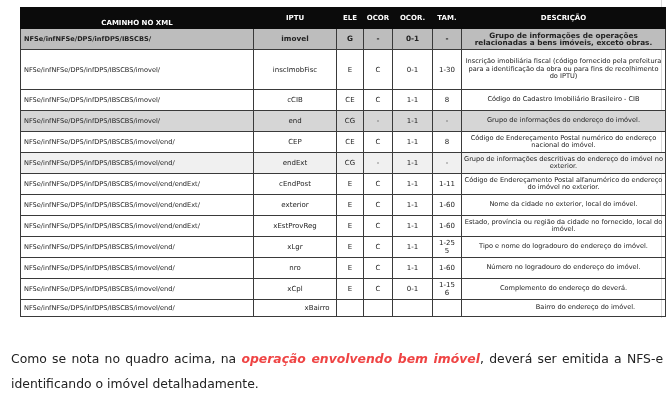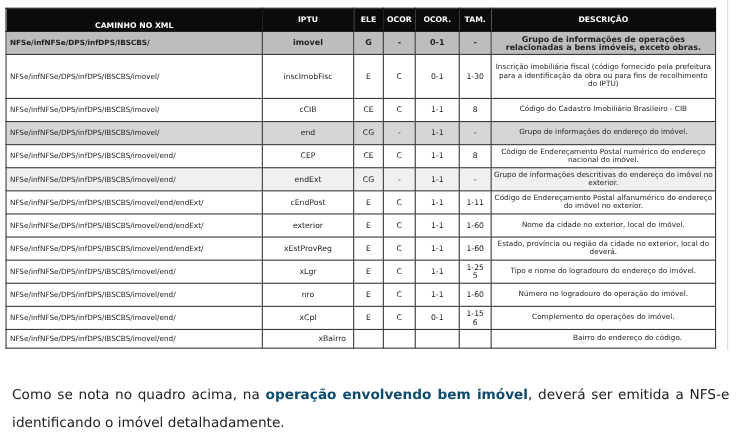--- a/index.html
+++ b/index.html
@@ -1,20 +1,20 @@
 <!DOCTYPE html>
 <html><head>
 <meta charset="utf-8">
 <style>
   html, body { margin: 0; padding: 0; background: #ffffff; }
   body { width: 669px; height: 402px; position: relative; overflow: hidden;
          font-family: "DejaVu Sans", sans-serif; color: #222; }
   .page-border { position: absolute; left: 661px; top: 0; width: 1px; height: 318px; background: #d9d9d9; }
   table.xml-table {
-    position: absolute; left: 5px; top: 7px;
+    position: absolute; left: 20px; top: 7px;
     width: 645px; border-collapse: collapse; table-layout: fixed;
     font-size: 7px; line-height: 8px;
   }
   table.xml-table td, table.xml-table th {
     border: 1px solid #3a3a3a; padding: 0 2px; text-align: center; vertical-align: middle;
     overflow: hidden;
   }
   table.xml-table thead th {
     background: #0b0b0b; color: #ffffff; font-weight: bold; height: 19px; font-size: 7px;
     border-color: #0b0b0b;
@@ -27,21 +27,21 @@
   tr.shade-light td { background: #f0f0f0; }
   tr.row-h21 td { height: 20px; }
   tr.row-h40 td { height: 39px; }
   tr.row-h16 td { height: 15px; padding-left: 46px; }
   .desc { font-size: 6.6px; line-height: 7.5px; }
   p.note {
     position: absolute; left: 11px; top: 346px; width: 652px; margin: 0;
     font-size: 12.4px; line-height: 25px; text-align: justify; color: #222;
     font-family: "DejaVu Sans", sans-serif;
   }
-  p.note b { font-weight: bold; color: #0c4a6e; }
+  p.note b { font-weight: bold; color: #ef4444; font-style: italic; }
 </style>
 </head>
 <body>
 
 <div class="page-border"></div>
 
 <table class="xml-table">
   <colgroup>
     <col style="width:233px">
     <col style="width:83px">
@@ -135,54 +135,54 @@
       <td>1-60</td>
       <td class="desc">Nome da cidade no exterior, local do imóvel.</td>
     </tr>
     <tr class="row-h21">
       <td class="path">NFSe/infNFSe/DPS/infDPS/IBSCBS/imovel/end/endExt/</td>
       <td>xEstProvReg</td>
       <td>E</td>
       <td>C</td>
       <td>1-1</td>
       <td>1-60</td>
-      <td class="desc">Estado, província ou região da cidade no exterior, local do deverá.</td>
+      <td class="desc">Estado, província ou região da cidade no fornecido, local do imóvel.</td>
     </tr>
     <tr class="row-h21">
       <td class="path">NFSe/infNFSe/DPS/infDPS/IBSCBS/imovel/end/</td>
       <td>xLgr</td>
       <td>E</td>
       <td>C</td>
       <td>1-1</td>
       <td style="padding:0 6px;word-break:break-all;margin-left:12px;">1-255</td>
       <td class="desc">Tipo e nome do logradouro do endereço do imóvel.</td>
     </tr>
     <tr class="row-h21">
       <td class="path">NFSe/infNFSe/DPS/infDPS/IBSCBS/imovel/end/</td>
       <td>nro</td>
       <td>E</td>
       <td>C</td>
       <td>1-1</td>
       <td>1-60</td>
-      <td class="desc">Número no logradouro do operação do imóvel.</td>
+      <td class="desc">Número no logradouro do endereço do imóvel.</td>
     </tr>
     <tr class="row-h21">
       <td class="path">NFSe/infNFSe/DPS/infDPS/IBSCBS/imovel/end/</td>
       <td>xCpl</td>
       <td>E</td>
       <td>C</td>
       <td>0-1</td>
       <td style="padding:0 6px;word-break:break-all;">1-156</td>
-      <td class="desc">Complemento do operações do imóvel.</td>
+      <td class="desc">Complemento do endereço do deverá.</td>
     </tr>
     <tr class="row-h16">
       <td class="path">NFSe/infNFSe/DPS/infDPS/IBSCBS/imovel/end/</td>
       <td>xBairro</td>
       <td>E</td>
       <td>C</td>
       <td>1-1</td>
       <td>1-60</td>
-      <td class="desc">Bairro do endereço do código.</td>
+      <td class="desc">Bairro do endereço do imóvel.</td>
     </tr>
   </tbody>
 </table>
 
 <p class="note"><span>Como se nota no quadro acima, na </span><b>operação envolvendo bem imóvel</b><span>, deverá ser emitida a NFS-e identificando o imóvel detalhadamente.</span></p>
 
 </body></html>

